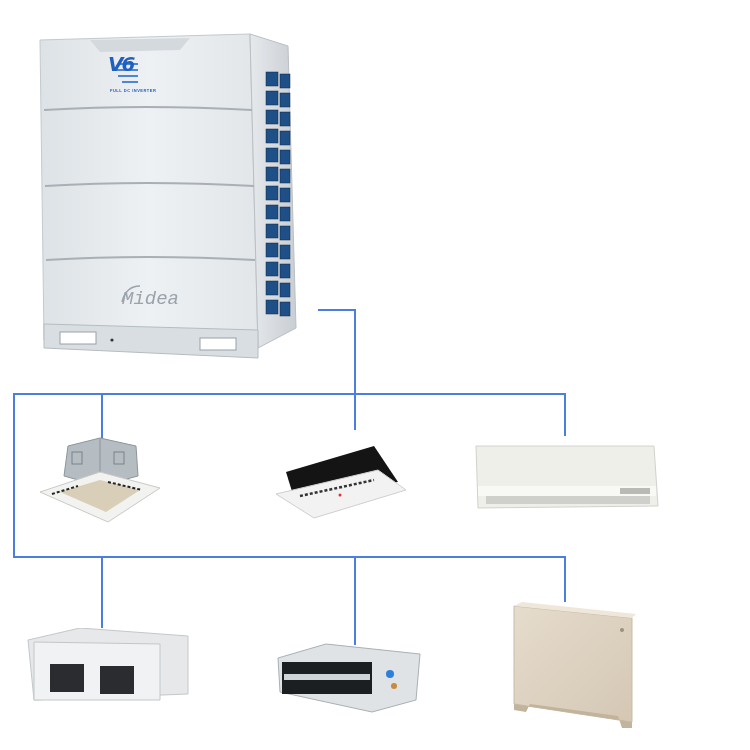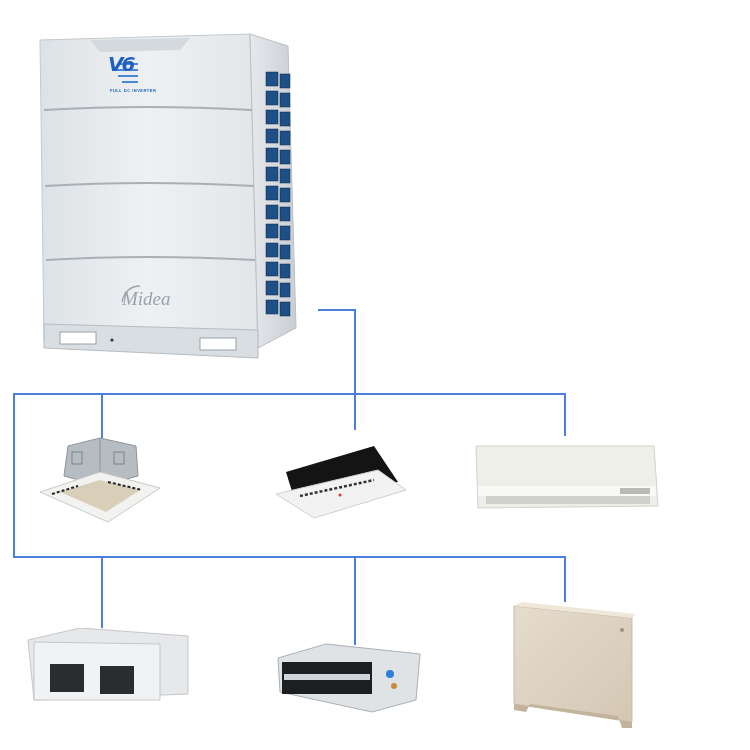--- a/index.html
+++ b/index.html
@@ -1,21 +1,21 @@
 <!DOCTYPE html>
 <html><head>
 <meta charset="utf-8">
 <style>
   html, body { margin:0; padding:0; background:#ffffff; }
   body { width:750px; height:750px; position:relative; overflow:hidden; font-family:"Liberation Sans", sans-serif; }
   .abs { position:absolute; }
   svg { display:block; }
   .logo-v6 { position:absolute; left:125px; top:56px; font-family:"DejaVu Sans", sans-serif; font-style:italic; font-weight:bold; color:#1f5fc0; font-size:20px; letter-spacing:-2px; }
   .logo-sub { position:absolute; left:110px; top:90px; font-size:4px; color:#1f5fc0; font-weight:bold; letter-spacing:0.5px; }
-  .brand { position:absolute; left:117px; top:286px; font-family:Liberation Serif, serif; font-style:italic; color:#9aa3ab; font-size:19px; }
+  .brand { position:absolute; left:117px; top:286px; font-family:Liberation Mono, monospace; font-style:italic; color:#9aa3ab; font-size:19px; }
 </style>
 </head>
 <body>
 
 <svg class="abs" style="left:0;top:0" width="750" height="750">
   <g stroke="#4a7fe0" stroke-width="2" fill="none">
     <polyline points="318,310 355,310 355,430"></polyline>
     <polyline points="565,436 565,394 14,394 14,557 565,557 565,602"></polyline>
     <line x1="102" y1="394" x2="102" y2="438"></line>
     <line x1="102" y1="557" x2="102" y2="628"></line>

